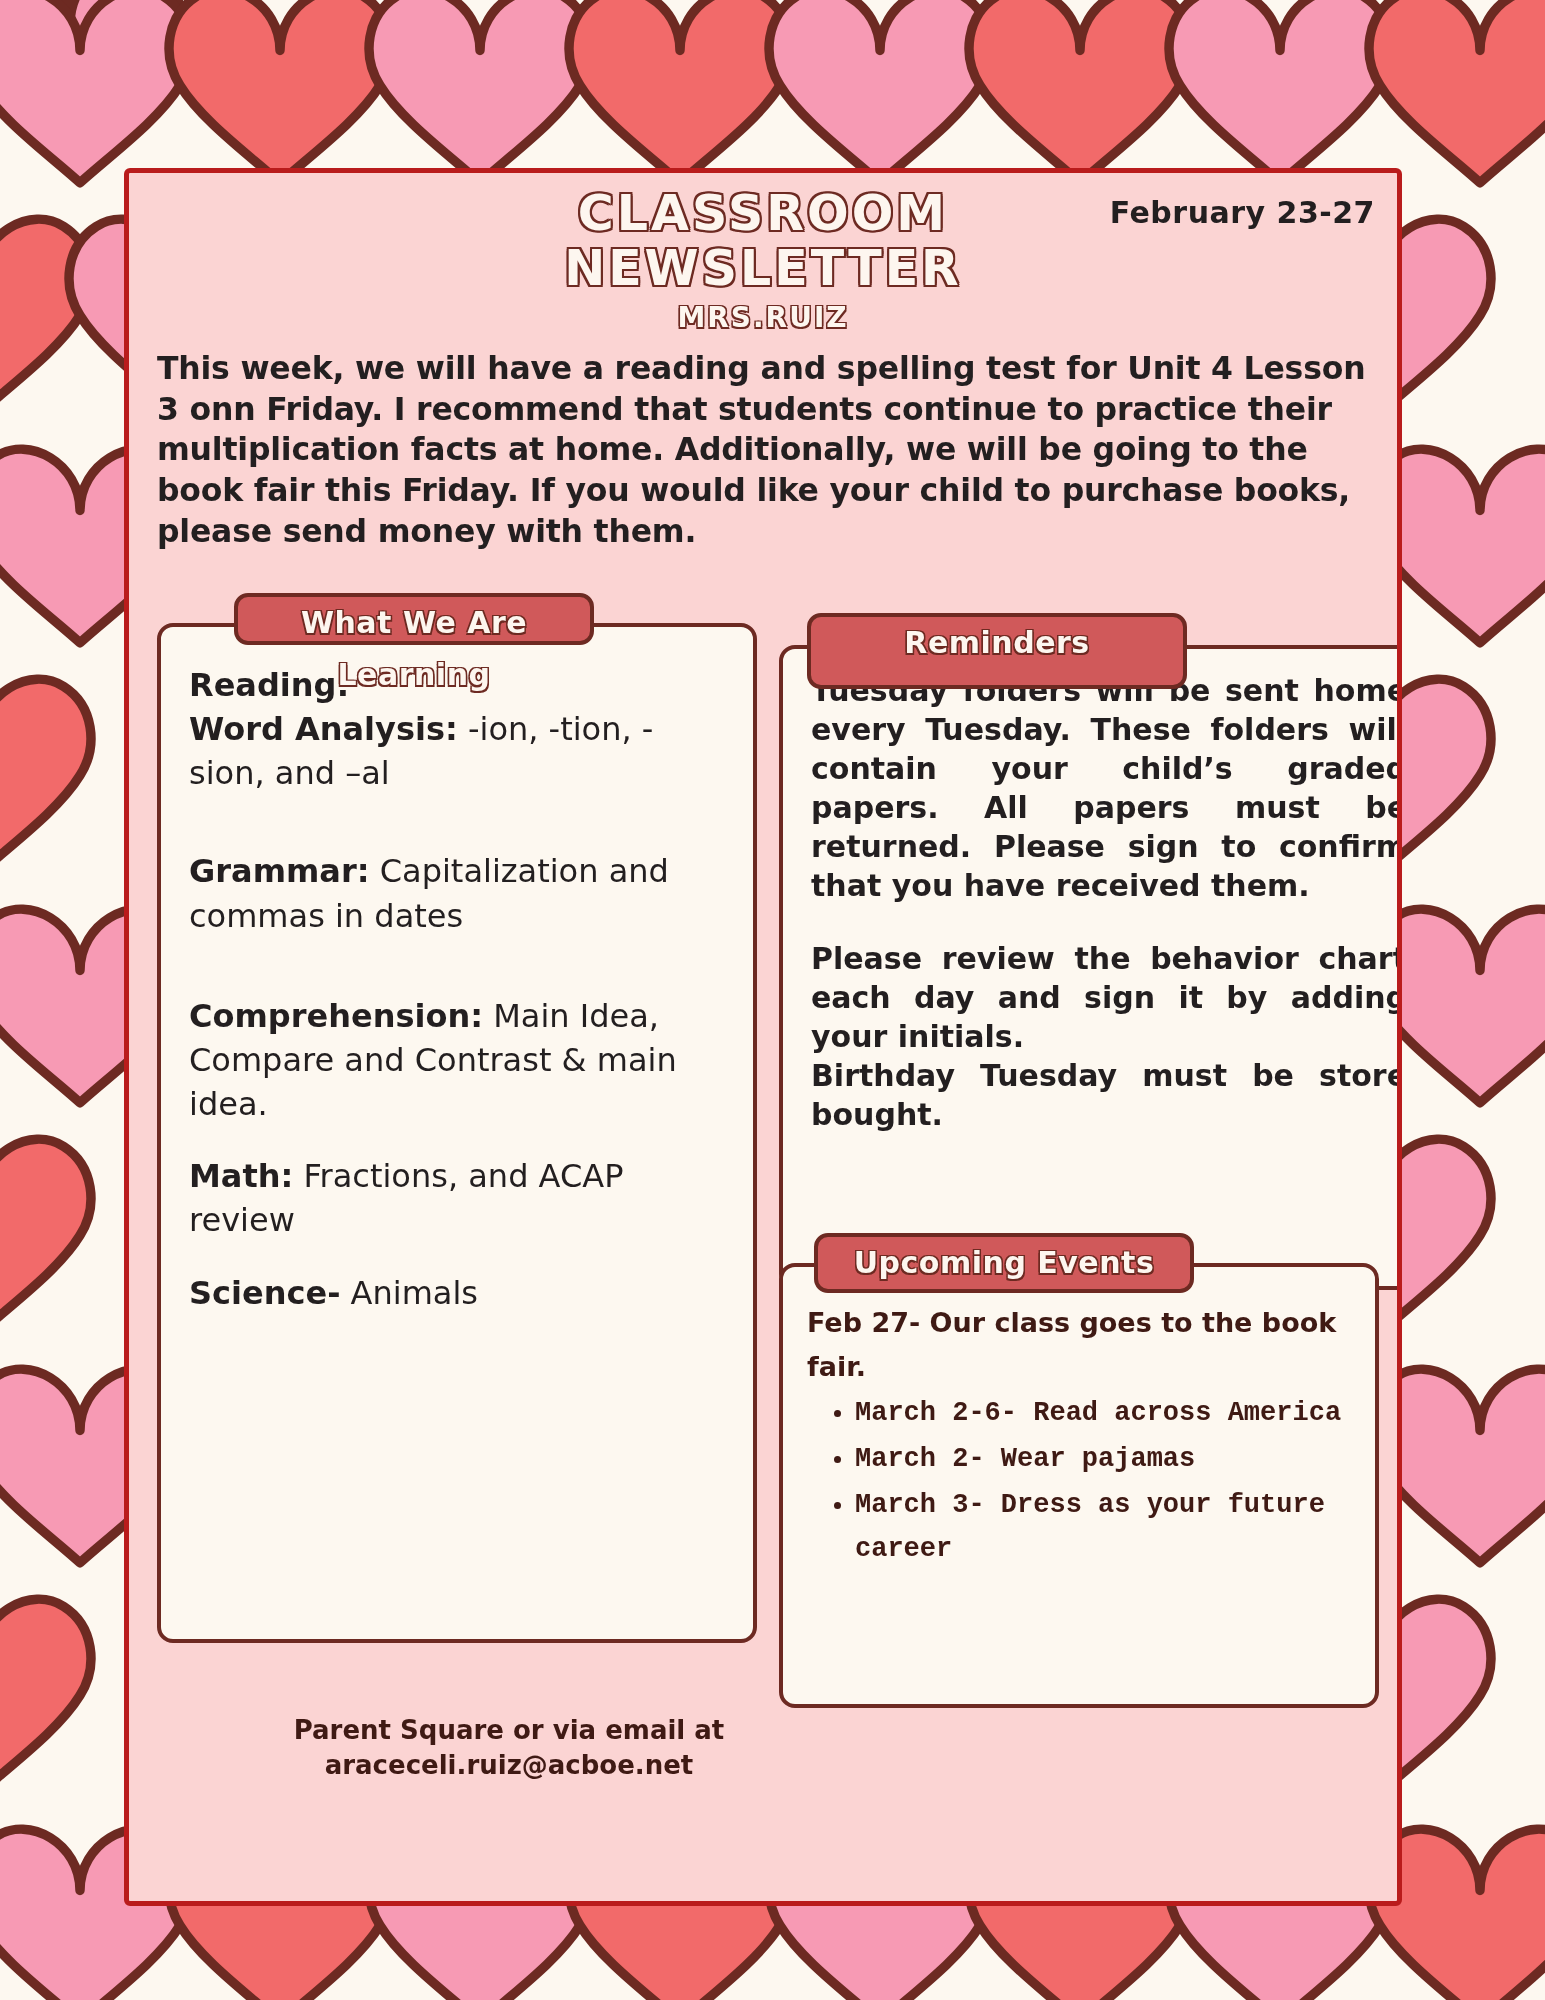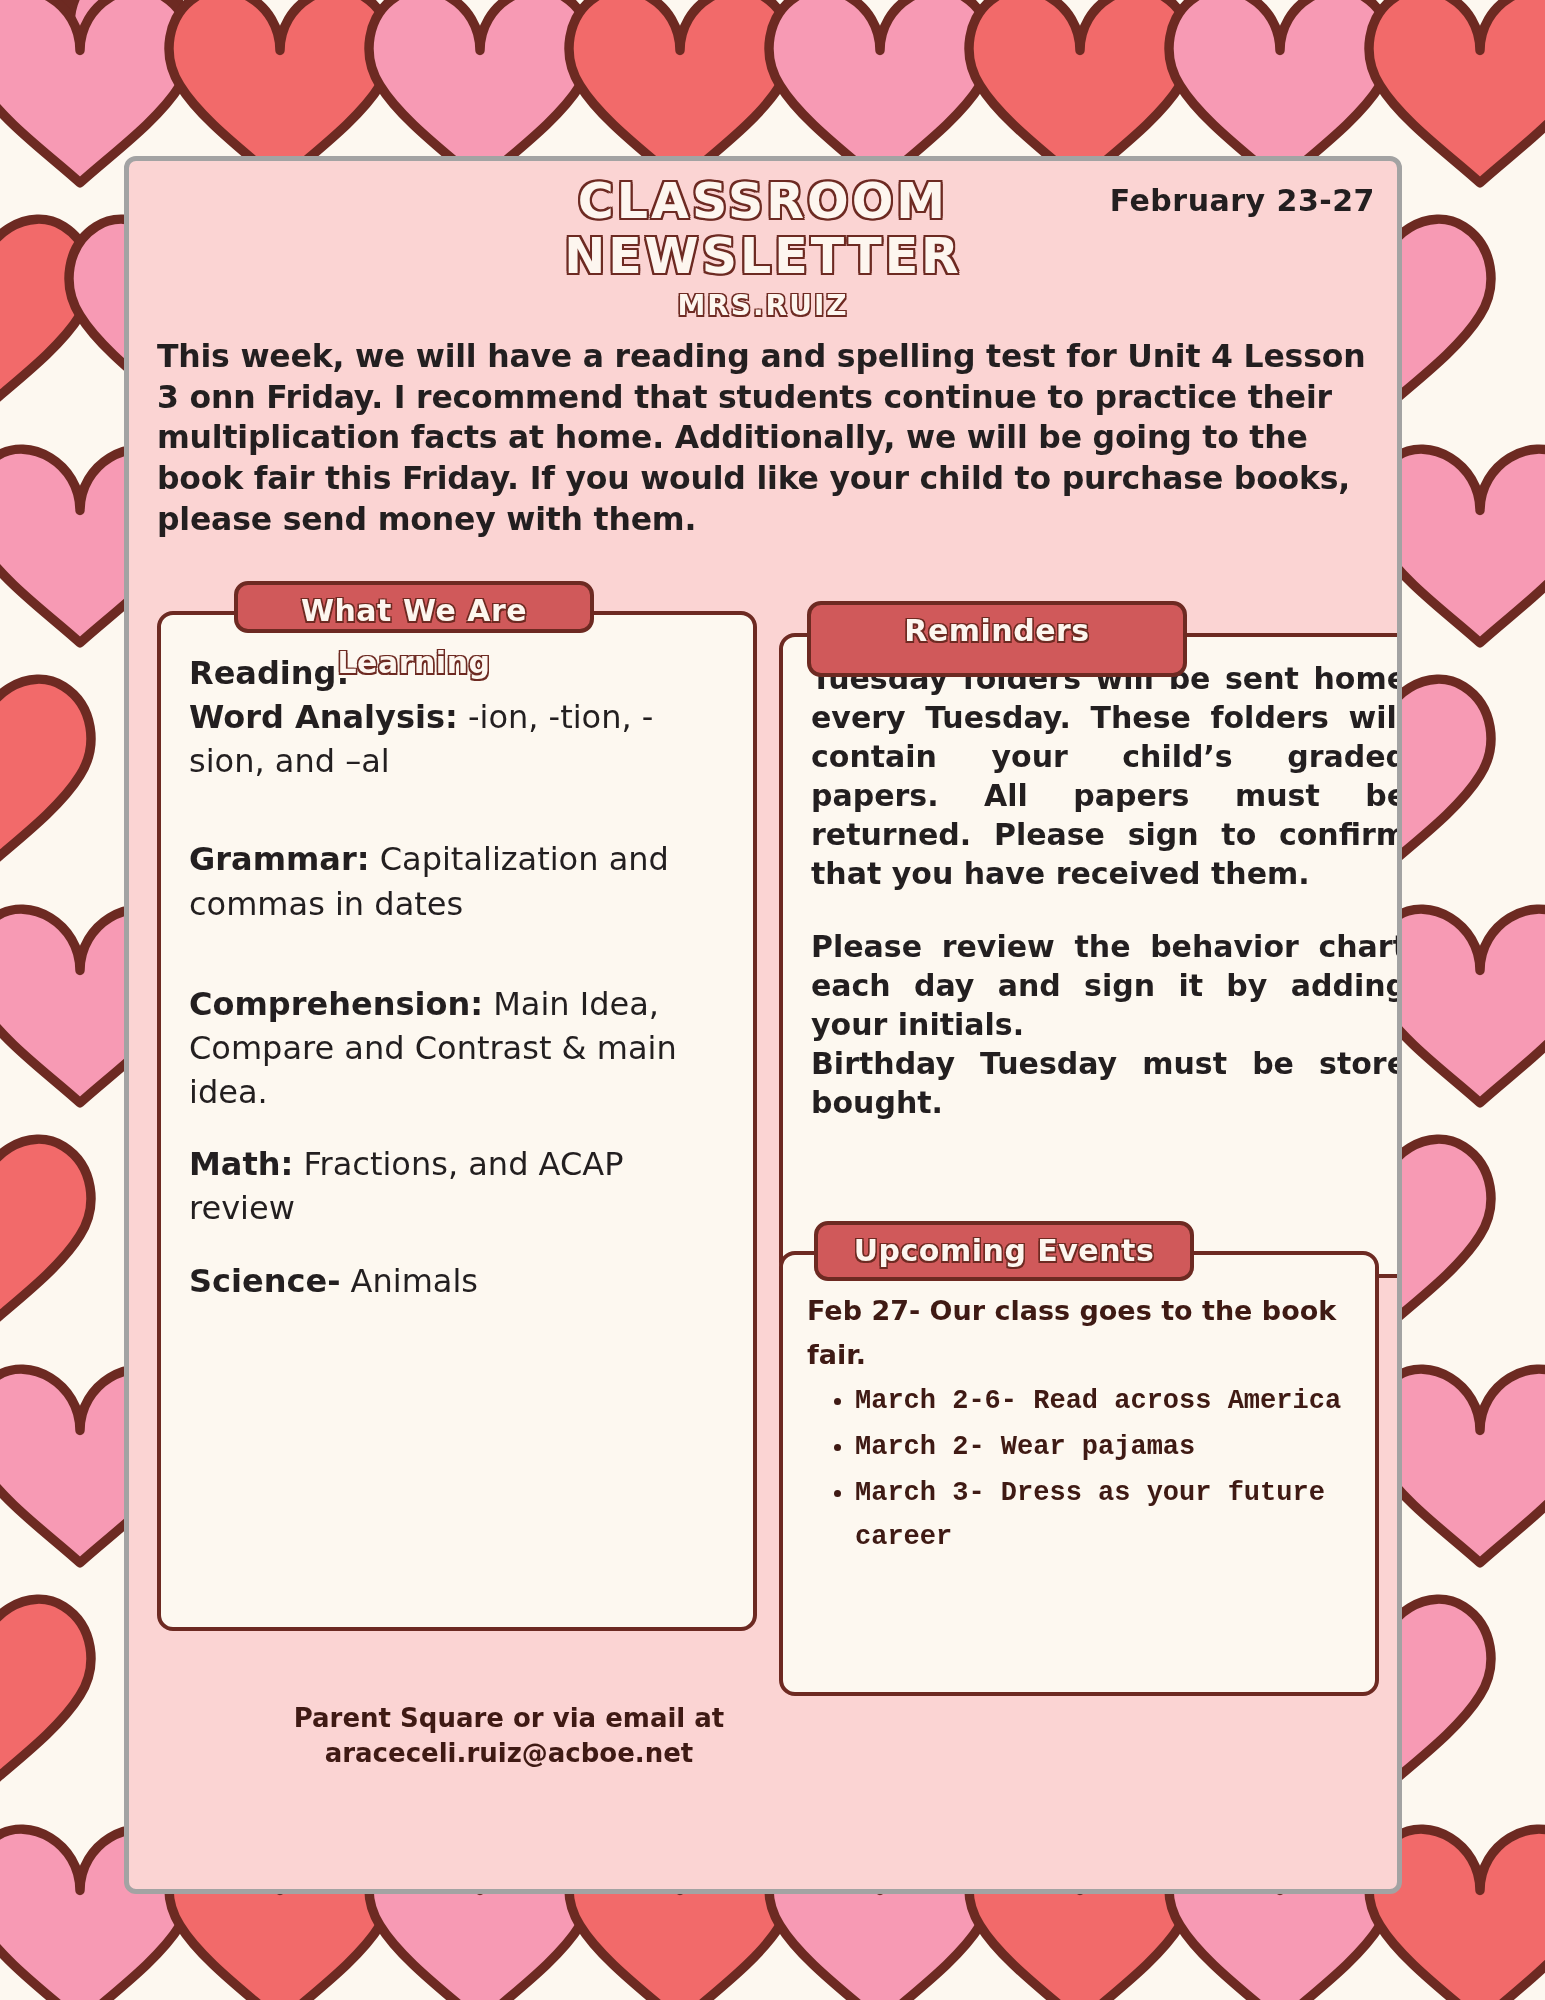--- a/index.html
+++ b/index.html
@@ -21,26 +21,26 @@
     inset: 0;
     width: 1545px;
     height: 2000px;
     z-index: 0;
   }
 
   
   .newsletter {
     position: absolute;
     left: 124px;
-    top: 156px;
+    top: 168px;
     width: 1278px;
     height: 1738px;
     background: #fbd4d3;
-    border: 5px solid #a3a3a3;
-    border-radius: 12px;
+    border: 5px solid #b91c1c;
+    border-radius: 6px;
     z-index: 5;
     box-sizing: border-box;
     overflow: hidden;
   }
 
   
   .header {
     position: relative;
     height: 175px;
   }

